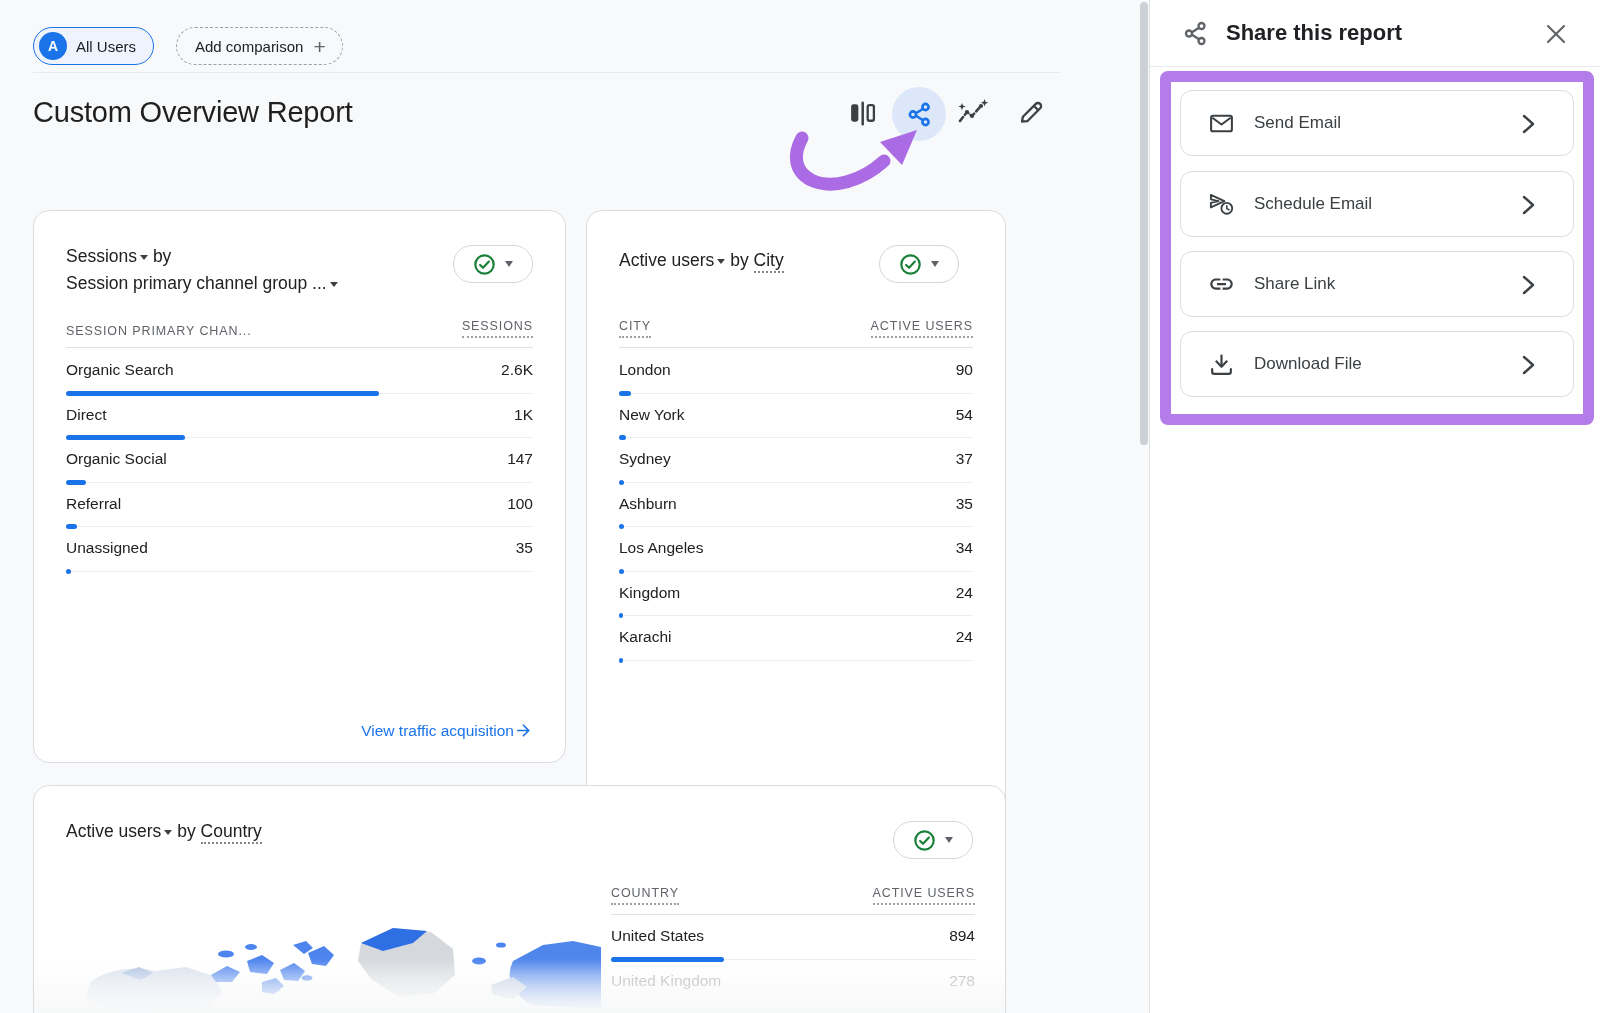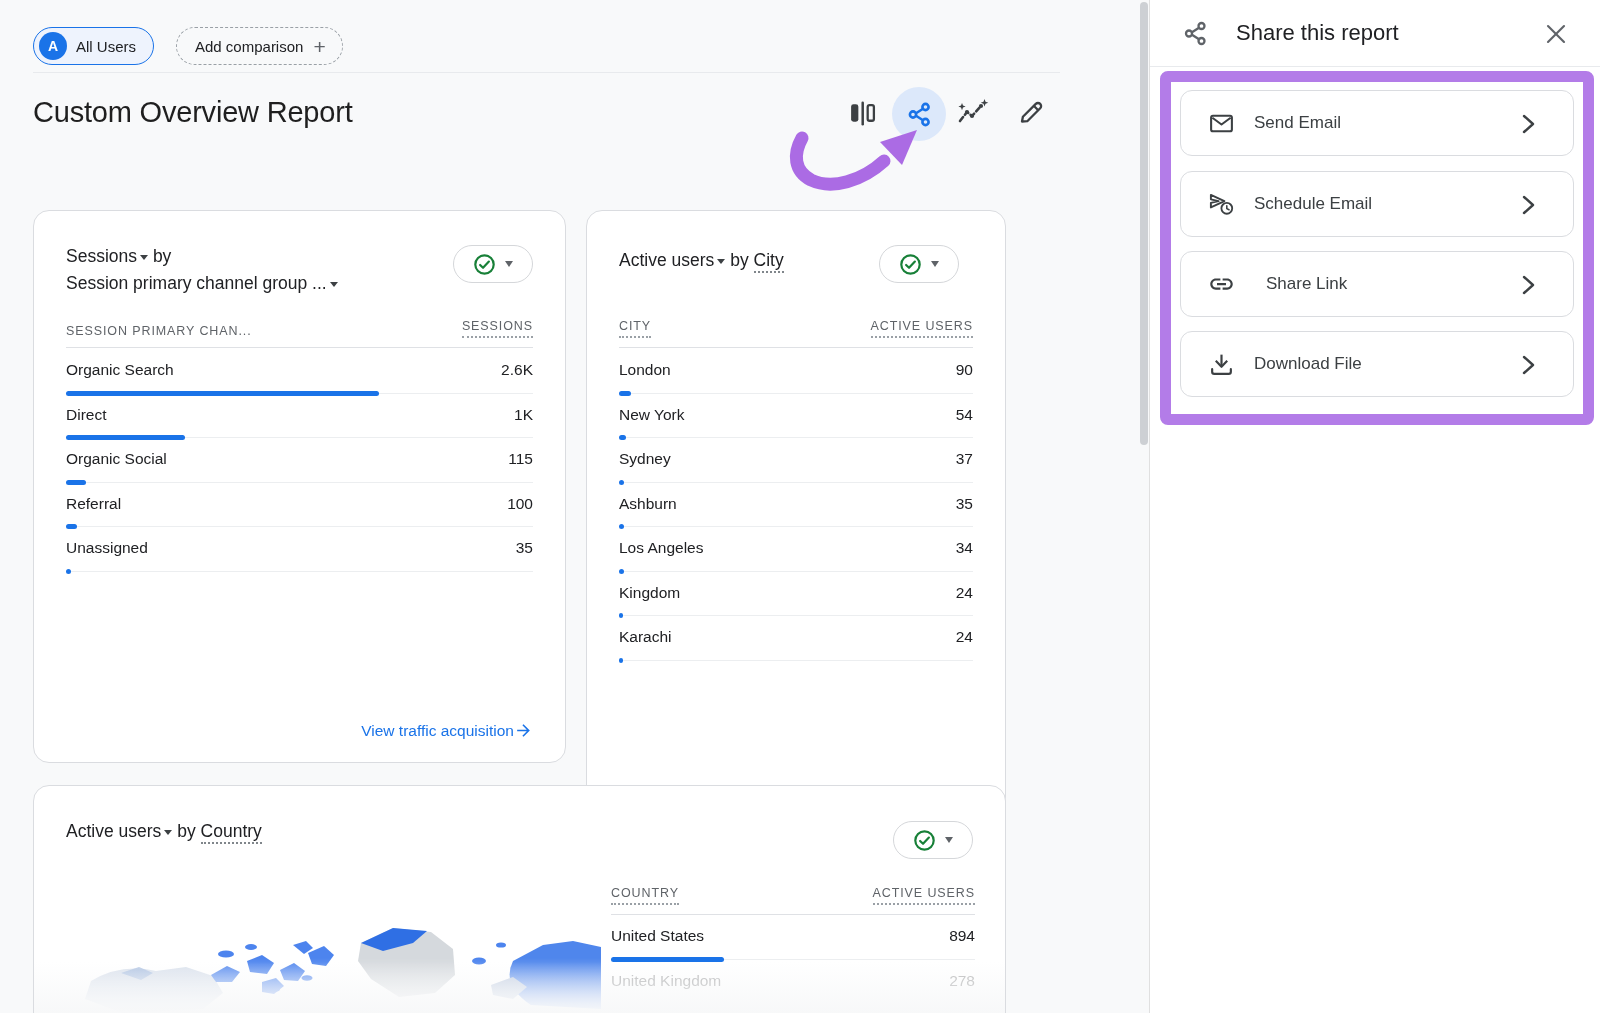--- a/index.html
+++ b/index.html
@@ -81,30 +81,30 @@
     -webkit-mask-image:linear-gradient(to bottom,#000 55%,transparent 98%);
     mask-image:linear-gradient(to bottom,#000 55%,transparent 98%);}
   .card-fade{position:absolute;left:0;right:0;bottom:0;height:72px;
     background:linear-gradient(to bottom,rgba(248,249,250,0),rgba(246,247,248,0.96) 80%);pointer-events:none;}
 
   
   .scrollbar-thumb{position:absolute;left:1140px;top:2px;width:8px;height:443px;border-radius:4px;background:#cdd0d4;cursor:pointer;}
   .panel{position:absolute;left:1149px;top:0;width:451px;height:1013px;background:#fff;border-left:1px solid #e0e0e0;}
   .panel-header{position:relative;height:67px;border-bottom:1px solid #e8eaed;display:flex;align-items:center;}
   .panel-header .ph-icon{margin-left:32px;}
-  .panel-title{margin-left:27px;font-size:22px;font-weight:400;color:var(--text-primary);}
+  .panel-title{margin-left:17px;font-size:22px;font-weight:700;color:var(--text-primary);}
   .panel-close{position:absolute;right:31px;top:20px;width:27px;height:27px;cursor:pointer;display:flex;align-items:center;justify-content:center;}
   .purple-box{position:absolute;left:10px;top:71px;width:434px;height:354px;border:11px solid var(--highlight-purple);
     border-radius:8px;background:#fff;}
   .share-item{position:absolute;left:9px;width:394px;height:66px;border:1px solid var(--border);border-radius:12px;
     background:#fff;display:flex;align-items:center;cursor:pointer;}
   .share-item .si-icon{margin-left:27px;width:27px;display:flex;justify-content:center;}
   .share-item .si-label{margin-left:19px;font-size:17px;color:#3c4043;}
   .share-item .si-chevron{position:absolute;right:34px;top:21px;}
-  .si-1{top:8px;} .si-2{top:89px;} .si-3{top:169px;gap:12px;} .si-4{top:249px;}
+  .si-1{top:8px;} .si-2{top:89px;} .si-3{top:169px;} .si-4{top:249px;}
 
   svg{display:block;}
 </style>
 </head>
 <body>
 
 <div class="screen">
 
   <div class="topbar">
     <div class="chip-allusers">
@@ -186,21 +186,21 @@
           <span class="tvalue">2.6K</span>
           <span class="tbar" style="width: 67%;"></span>
         </div>
         <div class="trow">
           <span class="tlabel">Direct</span>
           <span class="tvalue">1K</span>
           <span class="tbar" style="width: 25.5%;"></span>
         </div>
         <div class="trow">
           <span class="tlabel">Organic Social</span>
-          <span class="tvalue">115</span>
+          <span class="tvalue">147</span>
           <span class="tbar" style="width: 4.2%;"></span>
         </div>
         <div class="trow">
           <span class="tlabel">Referral</span>
           <span class="tvalue">100</span>
           <span class="tbar" style="width: 2.4%;"></span>
         </div>
         <div class="trow">
           <span class="tlabel">Unassigned</span>
           <span class="tvalue">35</span>

